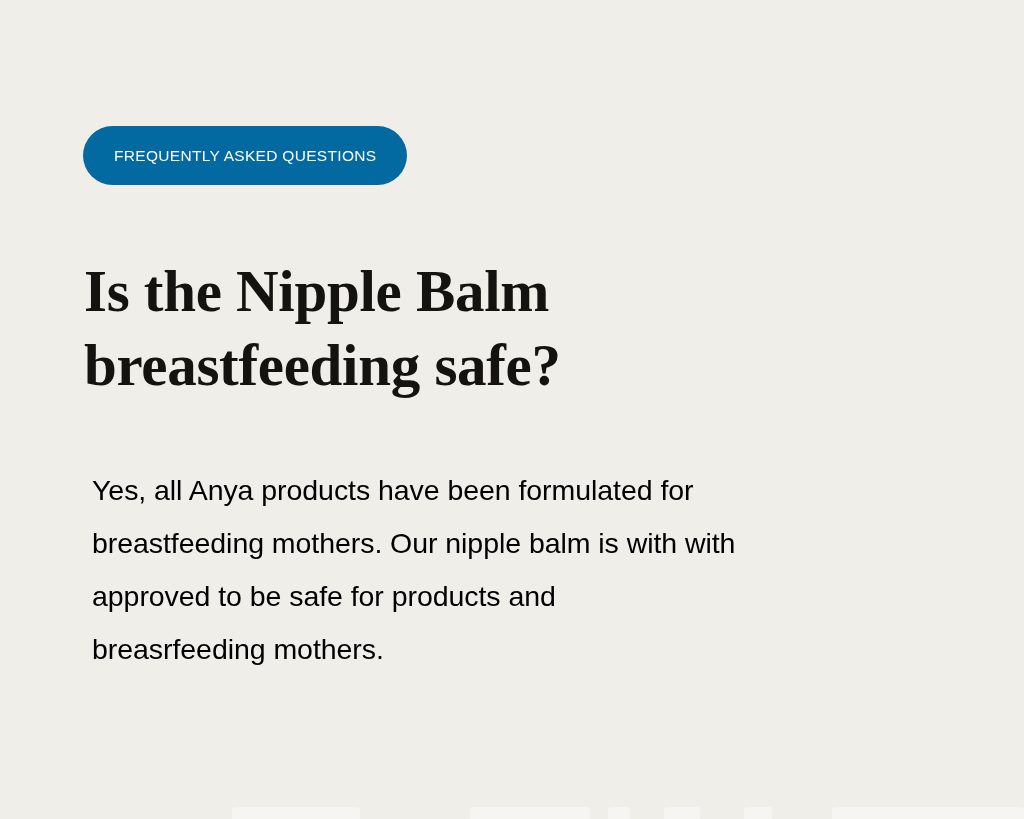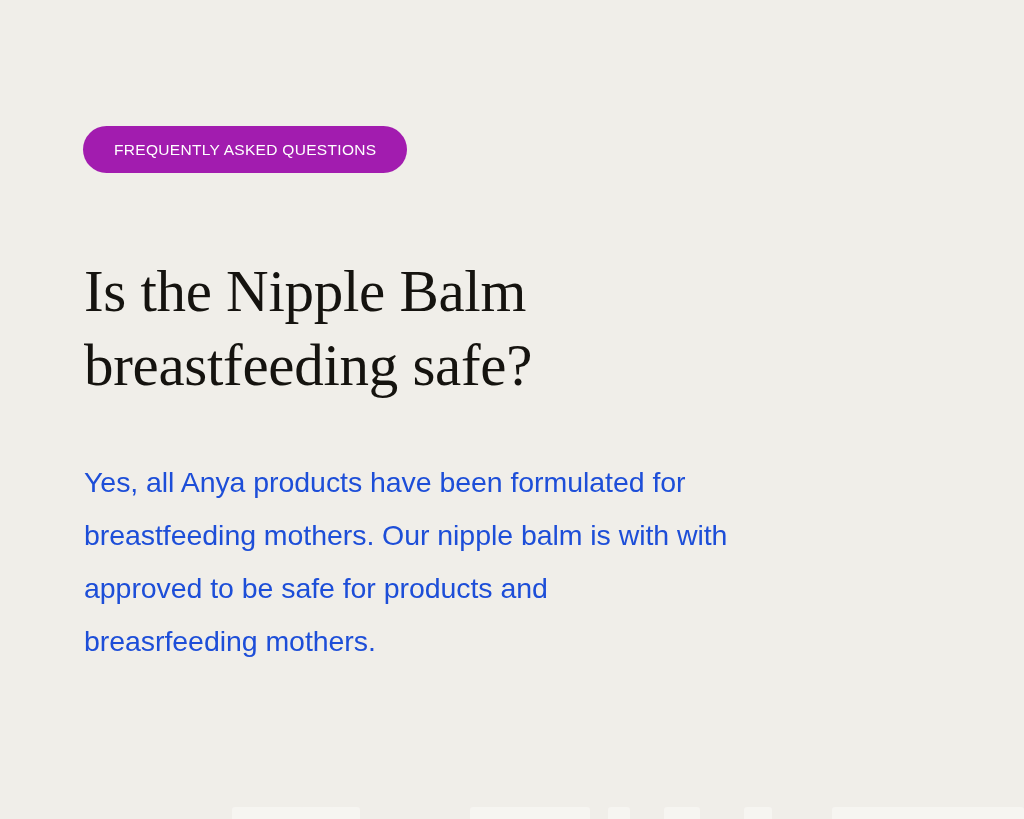--- a/index.html
+++ b/index.html
@@ -28,24 +28,24 @@
     left: 83px;
     top: 126px;
     width: 860px;
   }
 
   
   .eyebrow-pill {
     display: inline-flex;
     align-items: center;
     justify-content: center;
-    height: 47px;
+    height: 59px;
     padding: 0 31px;
     border-radius: 999px;
-    background: #a21caf;
+    background: #0369a1;
     color: #FFFFFF;
     font-family: "Liberation Sans", sans-serif;
     font-size: 15.5px;
     font-weight: 400;
     letter-spacing: 0.02em;
     line-height: 1;
     white-space: nowrap;
     user-select: none;
     box-sizing: border-box;
   }
@@ -53,40 +53,40 @@
   
   .faq-question {
     margin: 0;
     padding: 0;
     position: absolute;
     left: 1px;
     top: 128px;
     width: 620px;
     font-family: "Liberation Serif", "DejaVu Serif", serif;
     font-size: 59px;
-    font-weight: 400;
+    font-weight: 700;
     line-height: 74px;
     letter-spacing: -0.005em;
     color: #15130F;
   }
 
   
   .faq-answer {
-    margin: 0;
+    margin: 8px;
     padding: 0;
     position: absolute;
     left: 1px;
     top: 330px;
     width: 800px;
     font-family: "Liberation Sans", sans-serif;
     font-size: 28.5px;
     font-weight: 400;
     line-height: 53px;
     letter-spacing: -0.002em;
-    color: #1d4ed8;
+    color: #000000;
   }
   .faq-answer .ans-line {
     display: block;
     white-space: nowrap;
   }
 
   
   .next-section-peek {
     position: absolute;
     left: 0;

